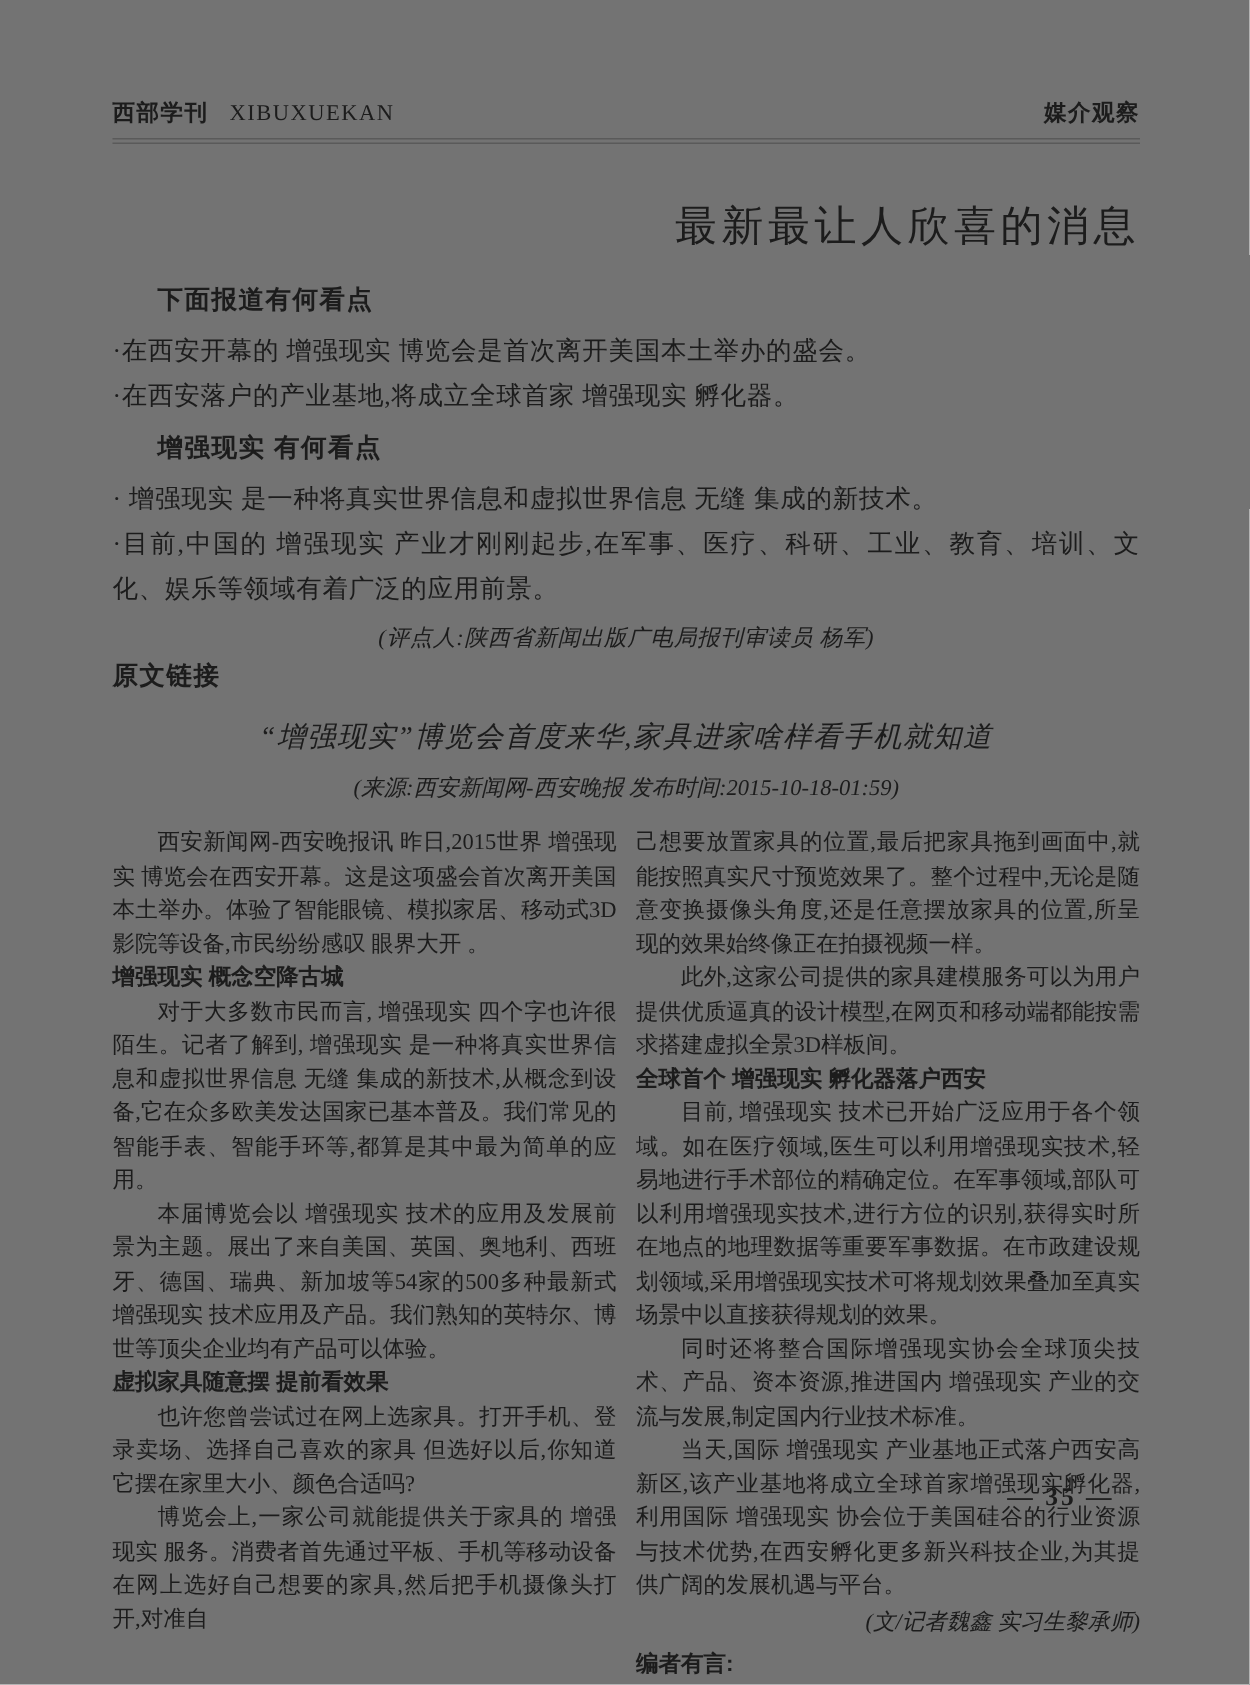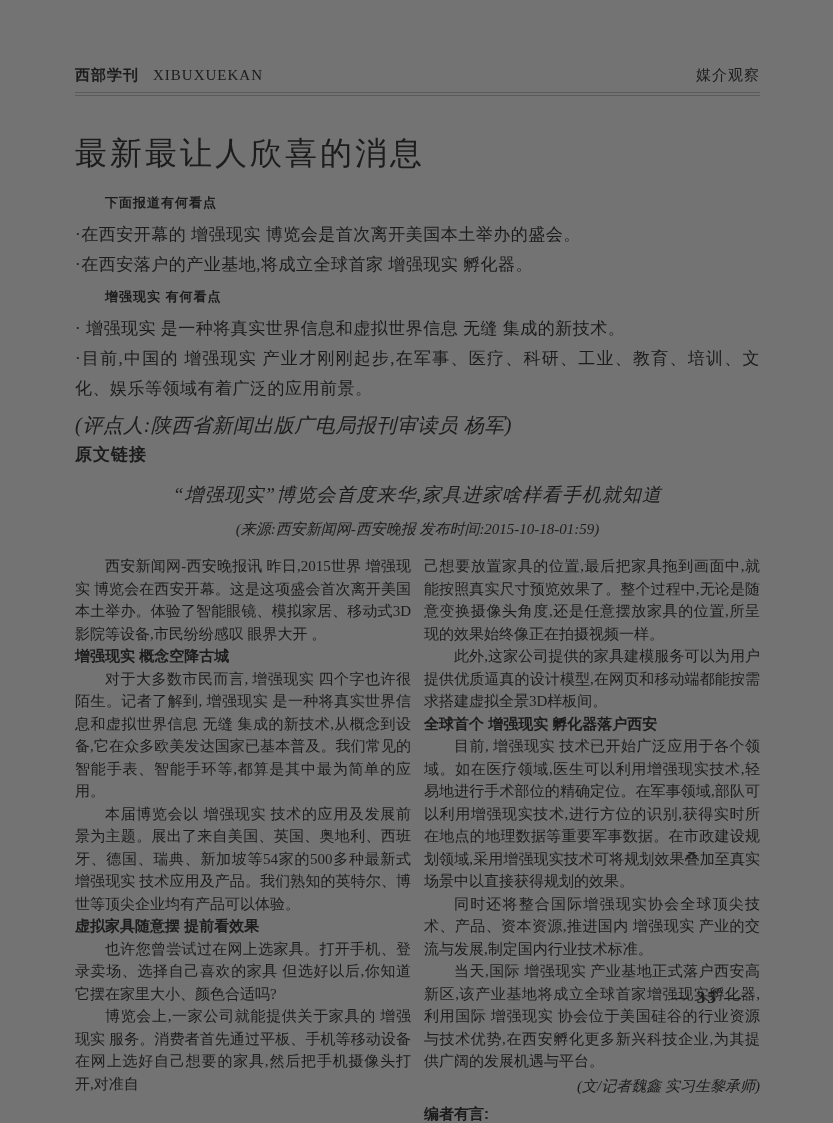--- a/index.html
+++ b/index.html
@@ -21,47 +21,47 @@
     padding-bottom: 7px;
   }
   .hdr-left { display: flex; align-items: baseline; gap: 14px; }
   .journal-name {
     font-family: "Liberation Sans", "DejaVu Sans", sans-serif;
     font-size: 15px; font-weight: bold; letter-spacing: 1px;
   }
   .journal-pinyin { font-size: 15px; letter-spacing: 1px; }
   .column-name {
     font-family: "Liberation Sans", "DejaVu Sans", sans-serif;
-    font-size: 15px; font-weight: normal; letter-spacing: 1px;
+    font-size: 15px; font-weight: bold; letter-spacing: 1px;
   }
   .hdr-rule { border-top: 4px double #5a5a5a; }
 
   
   .main-title {
-    text-align: left;
-    font-size: 32px; font-weight: normal;
+    text-align: right;
+    font-size: 28px; font-weight: normal;
     letter-spacing: 3px;
     margin: 36px 0 18px 0;
   }
 
   
   .review h2 {
     font-family: "Liberation Sans", "DejaVu Sans", sans-serif;
-    font-size: 13px; font-weight: bold;
+    font-size: 17px; font-weight: bold;
     margin: 8px 0 8px 30px; letter-spacing: 1px;
   }
   .review .bullet {
     font-size: 17px; line-height: 30px;
     letter-spacing: 0.5px;
     text-align: justify;
   }
   .attribution {
-    text-align: left;
+    text-align: center;
     font-style: italic;
-    font-size: 20px;
+    font-size: 15px;
     margin: 8px 0 4px 0;
     letter-spacing: 0.5px;
   }
 
   
   .link-head {
     font-family: "Liberation Sans", "DejaVu Sans", sans-serif;
     font-size: 17px; font-weight: bold;
     margin: 4px 0 16px 0; letter-spacing: 1px;
   }

